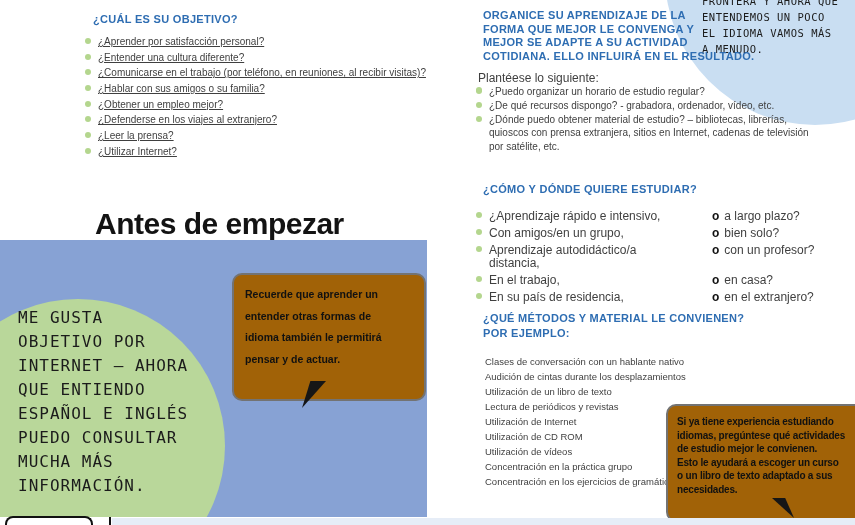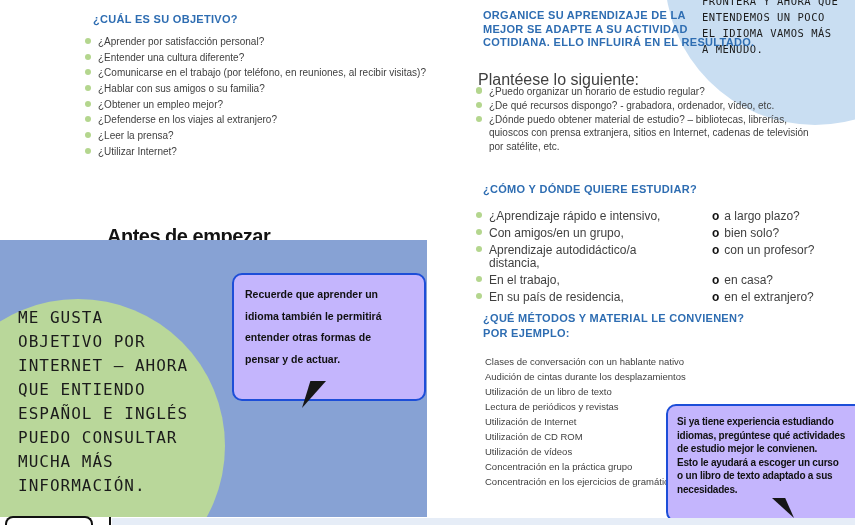--- a/index.html
+++ b/index.html
@@ -9,47 +9,47 @@
   }
   .sec-heading {
     position:absolute; color:var(--heading-blue,#2e6db2); font-weight:bold;
     font-size:11px; letter-spacing:.3px; line-height:13.5px; margin:0;
   }
   .hand { font-family:"DejaVu Sans Mono", monospace; color:#1b1b1b; }
 
   
   .obj-list, .plain-list, .org-list { list-style:none; margin:0; padding:0; position:absolute; }
   .obj-list { left:85px; top:36px; }
-  .obj-list li { position:relative; padding-left:13px; font-size:10px; line-height:12px; margin-bottom:3.7px; }
+  .obj-list li { position:relative; padding-left:13px; font-size:10px; line-height:12px; margin-bottom:3.7px;text-decoration:underline; }
   .bullet { position:absolute; left:0; top:2px; width:6px; height:6px; border-radius:50%;
             background:var(--bullet-green,#b4d68e); }
-  .page-title { position:absolute; left:91px; top:204px; margin:16px; font-size:20px; line-height:32px;
+  .page-title { position:absolute; left:91px; top:204px; margin:4px; font-size:30px; line-height:32px;
                 font-weight:bold; color:#131313; letter-spacing:-0.5px; }
 
   
   .blue-panel { position:absolute; left:0; top:240px; width:427px; height:277px;
                 background:var(--panel-blue,#87a2d4); overflow:hidden; }
   .green-circle { position:absolute; left:-69px; top:59px; width:294px; height:294px;
                   border-radius:50%; background:var(--circle-green,#b9d79a); }
   .green-note { position:absolute; left:18px; top:66px; font-size:16px; line-height:24px; letter-spacing:1px; }
-  .bubble { position:absolute; background:#c4b5fd; border:2px solid #1d4ed8; border-radius:10px;
+  .bubble { position:absolute; background:#a16207; border:2px solid #737373; border-radius:10px;
             font-weight:bold; color:#111; }
   .bubble-left { left:232px; top:33px; width:168px; height:106px; padding:9px 11px;
                  font-size:10.5px; line-height:21.5px; }
   .bubble-left-tail { position:absolute; left:302px; top:141px; width:24px; height:27px;
                       background:#161616; clip-path:polygon(35% 0, 100% 0, 0 100%); }
 
   
   .blue-circle { position:absolute; left:665px; top:-175px; width:300px; height:300px;
                  border-radius:50%; background:var(--circle-blue,#c9def2); }
   .blue-note { position:absolute; left:702px; top:-7px; font-size:10.5px; line-height:16px; letter-spacing:.5px; }
 
   
   .org-heading { left:483px; top:9px; }
-  .intro { position:absolute; left:478px; top:71px; font-size:16px; margin:0; }
+  .intro { position:absolute; left:478px; top:71px; font-size:12px; margin:0; }
   .org-list { left:476px; top:84px; }
   .org-list li { position:relative; padding-left:13px; width:332px; font-size:10px;
                  line-height:13.5px; margin-bottom:.5px; }
   .org-list .bullet { top:3px; }
   .hw-heading { left:483px; top:183px; }
   .hw-rows { position:absolute; left:476px; top:210px; }
   .hw-row { display:flex; font-size:12px; line-height:12.7px; margin-bottom:4.3px;gap:40px; }
   .hw-a { position:relative; padding-left:13px; width:183px; }
   .hw-a .bullet { top:2px; }
   .hw-b b { margin-right:5px; color:#111; }
@@ -138,30 +138,31 @@
         <div class="hand-line">INTERNET – AHORA</div>
         <div class="hand-line">QUE ENTIENDO</div>
         <div class="hand-line">ESPAÑOL E INGLÉS</div>
         <div class="hand-line">PUEDO CONSULTAR</div>
         <div class="hand-line">MUCHA MÁS</div>
         <div class="hand-line">INFORMACIÓN.</div>
       </div>
     <div class="bubble bubble-left">
 
     <div class="bubble-line">Recuerde que aprender un</div>
+        <div class="bubble-line">entender otras formas de</div>
         <div class="bubble-line">idioma también le permitirá</div>
-        <div class="bubble-line">entender otras formas de</div>
         <div class="bubble-line">pensar y de actuar.</div>
       </div>
     <div class="bubble-left-tail"></div>
   </div>
 
   <div class="sec-heading org-heading">
 
   <div>ORGANICE SU APRENDIZAJE DE LA</div>
+      <div>FORMA QUE MEJOR LE CONVENGA Y</div>
       <div>MEJOR SE ADAPTE A SU ACTIVIDAD</div>
       <div>COTIDIANA. ELLO INFLUIRÁ EN EL RESULTADO.</div>
     </div>
   <p class="intro">Plantéese lo siguiente:</p>
   <ul class="org-list">
 
       <li>
         <span class="bullet"></span>
       </li>
 

